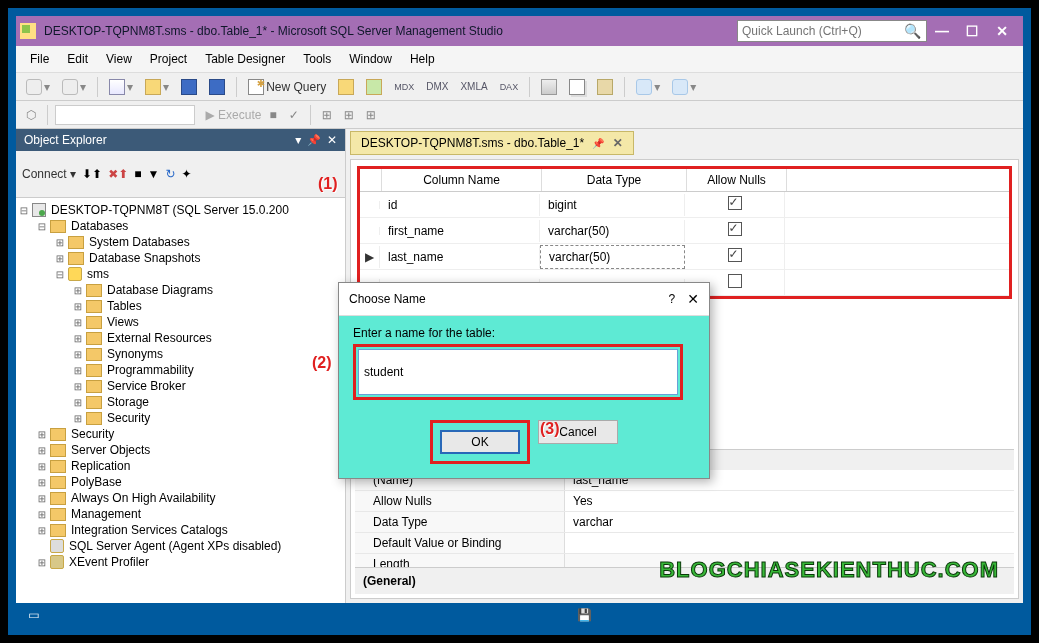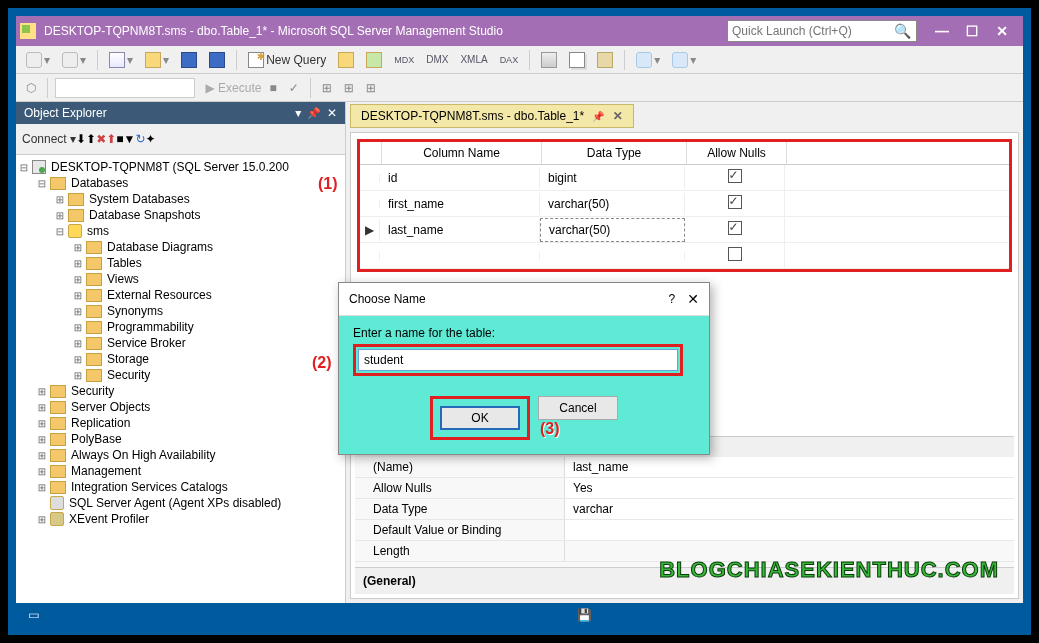--- a/index.html
+++ b/index.html
@@ -2,22 +2,22 @@
 <html><head>
 <meta charset="utf-8">
 <style>
 *{box-sizing:border-box;margin:0;padding:0;font-family:"Segoe UI",Tahoma,sans-serif;font-size:12px}
 body{background:#000;width:1039px;height:643px;overflow:hidden;position:relative}
 .outer-border{position:absolute;top:8px;left:8px;right:8px;bottom:8px;background:#005a9e;padding:0}
 .app-window{position:absolute;top:8px;left:8px;right:8px;bottom:8px;background:#f5f5f5;display:flex;flex-direction:column}
 .titlebar{background:#a46eb4;color:#fff;height:30px;display:flex;align-items:center;padding:0 6px 0 4px}
 .titlebar .app-icon{width:16px;height:16px;background:#ffe084;margin-right:8px;position:relative}
 .titlebar .app-icon::after{content:"";position:absolute;top:2px;left:2px;width:8px;height:8px;background:#8dc44b}
-.titlebar .title{flex:1;color:#ffffff}
-.quick-launch{background:#fff;border:1px solid #888;width:190px;height:22px;display:flex;align-items:center;padding:0 4px;margin-right:10px}
+.titlebar .title{flex:1;color:#0f172a}
+.quick-launch{background:#fff;border:1px solid #888;width:190px;height:22px;display:flex;align-items:center;padding:0 4px;}
 .quick-launch input{border:none;outline:none;flex:1;font-size:12px;color:#555}
 .quick-launch .mag{font-size:14px;color:#555}
 .win-btns{display:flex}
 .win-btns div{width:30px;height:22px;display:flex;align-items:center;justify-content:center;font-size:14px;font-weight:bold}
 .menubar{background:#f5f5f5;padding:4px 6px;display:flex;gap:2px;border-bottom:1px solid #ddd}
 .menubar span{padding:2px 8px}
 .toolbar{background:#f0f0f0;padding:3px 6px;display:flex;align-items:center;gap:4px;border-bottom:1px solid #ccc;height:28px}
 .tb-sep{width:1px;height:20px;background:#ccc;margin:0 3px}
 .tb-btn{padding:2px 4px;color:#888;display:flex;align-items:center;gap:2px}
 .tb-ico{width:16px;height:16px;display:inline-block}
@@ -33,21 +33,21 @@
 .new-query .tb-ico{background:#fff;border:1px solid #888;position:relative}
 .new-query .tb-ico::after{content:"✱";position:absolute;top:-2px;right:-2px;color:#d4a040;font-size:10px}
 .toolbar2{background:#f0f0f0;padding:3px 6px;display:flex;align-items:center;gap:4px;border-bottom:1px solid #ccc;height:28px;color:#aaa}
 .toolbar2 .dd{border:1px solid #ccc;background:#fff;width:140px;height:20px;margin-right:6px}
 .toolbar2 .exec{color:#aaa}
 .main-area{flex:1;display:flex;overflow:hidden}
 .object-explorer{width:330px;background:#000000;display:flex;flex-direction:column;border-right:1px solid #ccc}
 .oe-header{background:#3c5a78;color:#fff;padding:4px 8px;display:flex;align-items:center}
 .oe-header .title{flex:1}
 .oe-header .pin{font-size:11px}
-.oe-connect{background:#f0f0f0;padding:8px 6px;display:flex;align-items:center;gap:0;border-bottom:1px solid #ccc}
+.oe-connect{background:#f0f0f0;padding:16px 6px;display:flex;align-items:center;gap:6px;border-bottom:1px solid #ccc}
 .oe-connect span:first-child{color:#333}
 .tree{flex:1;overflow:auto;padding:4px 2px;background:#fff}
 .tree-node{white-space:nowrap;padding:1px 0;display:flex;align-items:center;gap:2px}
 .tree .expander{width:12px;text-align:center;color:#666;font-size:10px}
 .tree .folder{width:16px;height:13px;background:#f4c868;border:1px solid #c8a040;display:inline-block;margin-right:3px}
 .tree .db{width:14px;height:14px;background:#ffd858;border:1px solid #c8a848;border-radius:2px;display:inline-block;margin-right:3px}
 .tree .srv{width:14px;height:14px;background:#e8e8e8;border:1px solid #888;display:inline-block;margin-right:3px;position:relative}
 .tree .srv::after{content:"";position:absolute;bottom:0;right:0;width:6px;height:6px;background:#4ca84c;border-radius:50%}
 .indent1{padding-left:18px}.indent2{padding-left:36px}.indent3{padding-left:54px}
 .tab-area{flex:1;display:flex;flex-direction:column;background:#f0f0f0}
@@ -74,21 +74,21 @@
 .props-row .v{flex:1;padding:3px 8px;background:#fff}
 .props-footer{background:#f0f0f0;padding:6px 8px;border-top:1px solid #ccc;font-weight:bold}
 .anno{position:absolute;color:#e02020;font-weight:bold;font-size:16px;text-shadow:1px 1px 0 #fff;z-index:50}
 .dialog{position:absolute;top:282px;left:338px;width:372px;background:#5eead4;border:1px solid #888;box-shadow:3px 3px 10px rgba(0,0,0,0.3);z-index:40}
 .dialog-title{background:#fff;padding:8px 10px;display:flex;align-items:center;border-bottom:1px solid #ddd}
 .dialog-title .t{flex:1}
 .dialog-title .q{margin-right:12px}
 .dialog-title .x{font-size:14px}
 .dialog-body{padding:10px 14px 14px}
 .dialog-body .lbl{margin-bottom:4px}
-.dialog-body input{width:100%;border:1px solid #6aa0d8;padding:3px 5px;font-size:12px}
+.dialog-body input{width:100%;border:1px solid #6aa0d8;padding:15px 5px;font-size:12px}
 .input-highlight{border:3px solid #e02020;padding:2px;display:inline-block;margin-bottom:10px}
 .input-highlight input{width:320px}
 .dialog-buttons{display:flex;justify-content:center;gap:8px;margin-top:10px}
 .dialog-buttons button{width:80px;height:24px;border:1px solid #aaa;background:#e8e8e8}
 .ok-highlight{border:3px solid #e02020;padding:7px}
 .ok-highlight button{border:2px solid #2868b8;background:#e8e8e8}
 .watermark{position:absolute;bottom:60px;right:40px;font-size:22px;font-weight:900;color:#38b838;-webkit-text-stroke:1px #083808;z-index:60;font-family:Arial,sans-serif;letter-spacing:1px}
 .statusbar{height:24px;background:#005a9e;display:flex;align-items:center;padding:0 8px;color:#fff}
 .statusbar .sico{width:20px;text-align:center}
 </style>
@@ -105,20 +105,30 @@
     <input placeholder="Quick Launch (Ctrl+Q)" style="">
     <span class="mag">🔍</span>
   </div>
   <div class="win-btns">
     <div>—</div>
     <div>☐</div>
     <div>✕</div>
   </div>
 </div>
 
+<div class="menubar">
+  <span>File</span>
+  <span>Edit</span>
+  <span>View</span>
+  <span>Project</span>
+  <span>Table Designer</span>
+  <span>Tools</span>
+  <span>Window</span>
+  <span>Help</span>
+</div>
 
 <div class="toolbar">
   <span class="tb-btn"><span class="tb-ico ico-nav"></span>▾</span>
   <span class="tb-btn"><span class="tb-ico ico-nav"></span>▾</span>
   <span class="tb-sep"></span>
   <span class="tb-btn"><span class="tb-ico ico-new"></span>▾</span>
   <span class="tb-btn"><span class="tb-ico ico-open"></span>▾</span>
   <span class="tb-btn">
           <span class="tb-ico ico-save"></span>
         </span>

